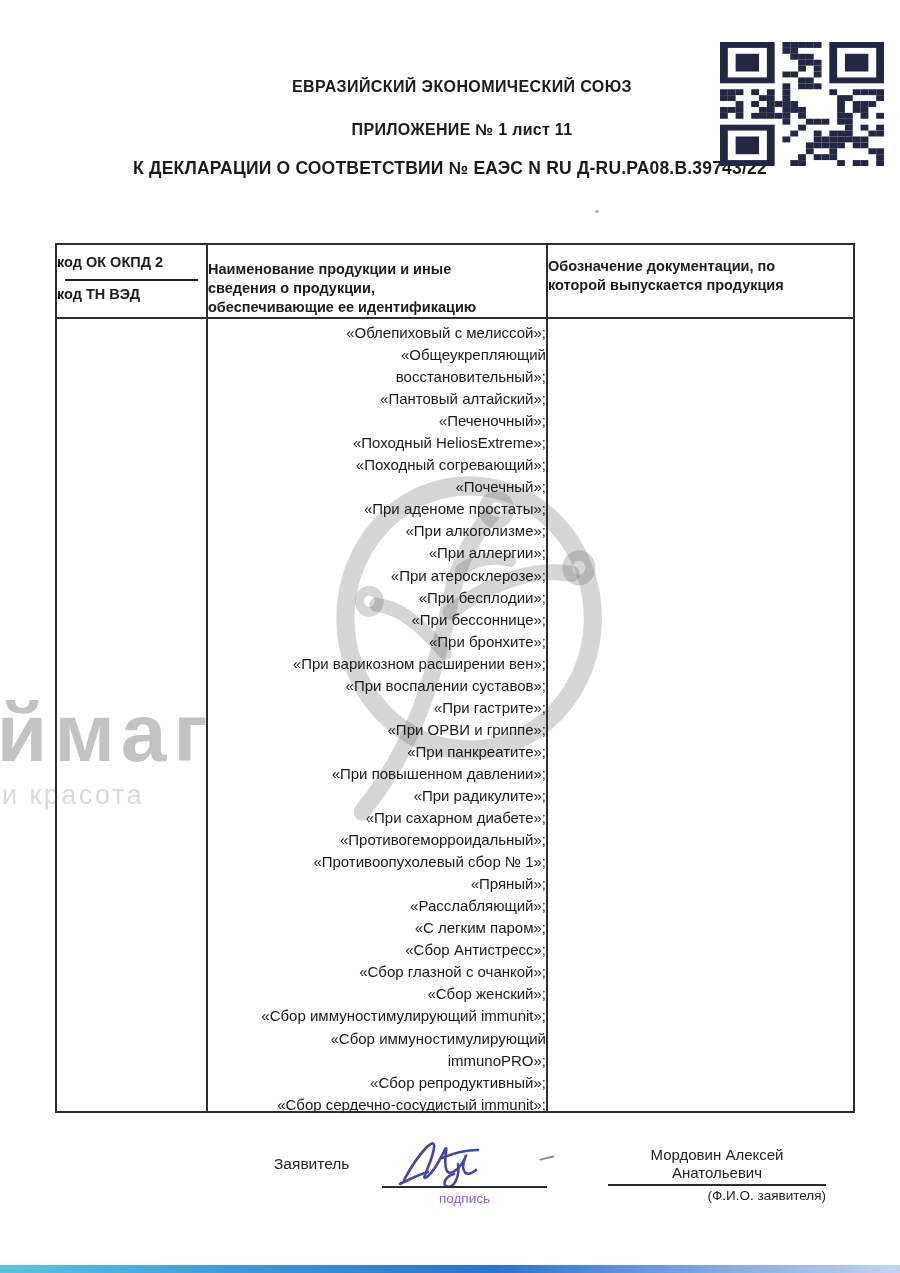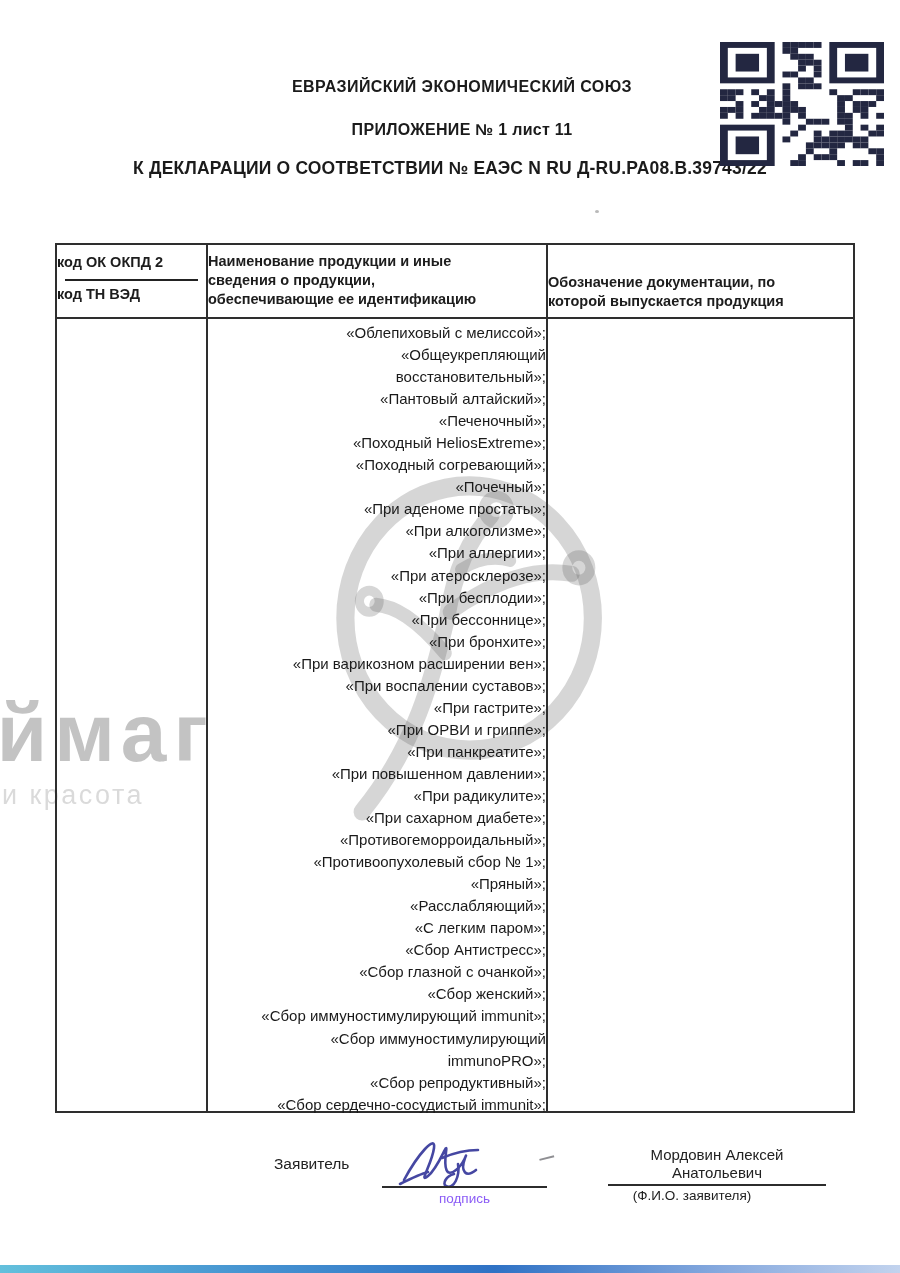--- a/index.html
+++ b/index.html
@@ -41,42 +41,42 @@
     border:2px solid #2e2e2e; z-index:1;
   }
   .vline { position:absolute; top:0; bottom:0; width:2px; background:#2e2e2e; }
   .v1 { left:149px; } .v2 { left:489px; }
   .hline { position:absolute; left:0; right:0; top:72px; height:2px; background:#2e2e2e; }
   .th { position:absolute; top:0; height:72px; font-weight:bold; font-size:14.5px;
         line-height:19px; }
   .th-c1 { left:0; width:149px; padding-top:8px; box-sizing:border-box; }
   .c1-div { position:absolute; left:8px; right:8px; top:34px; height:2px; background:#222; }
   .c1-bot { position:absolute; left:0; right:0; top:40px; }
-  .th-c2 { left:151px; width:386px; padding-top:7px; box-sizing:border-box; white-space:pre-line; }
-  .th-c3 { left:491px; width:305px; padding-top:28px; box-sizing:border-box; white-space:pre-line; }
+  .th-c2 { left:151px; width:386px; padding-top:15px; box-sizing:border-box; white-space:pre-line; }
+  .th-c3 { left:491px; width:305px; padding-top:12px; box-sizing:border-box; white-space:pre-line; }
 
   .plist {
     position:absolute; left:151px; top:74px; width:338px;
     padding:3px 0 0 13px; box-sizing:border-box;
     font-size:15px; color:#1a1a1a;text-align:right;
   }
   .pline { height:22.05px; line-height:22.05px; white-space:nowrap; }
   .pline.cont { margin-left:-8px; }
 
   
   .applicant { left:255px; top:1155px; font-size:15.5px; color:#222;margin-left:19px; }
   .sig-line { left:382px; top:1186px; width:165px; height:2px; background:#2c2c2c; }
   .sig-cap  { left:382px; top:1191px; width:165px; text-align:center; font-size:13.5px; color:#8b5cf6; }
   #sig-svg  { left:398px; top:1128px; width:125px; height:64px; }
   .sig-tick { left:540px; top:1157px; width:15px; height:6px;
               border-top:2.5px solid #8f8f93; transform:rotate(-14deg); }
   .fio { left:608px; top:1146px; width:218px; text-align:center;
          font-size:15px; line-height:18px; color:#222; white-space:pre-line; }
   .fio-line { left:608px; top:1184px; width:218px; height:2px; background:#2c2c2c; }
-  .fio-cap  { left:583px; top:1188px; width:218px; text-align:center; font-size:13.5px; color:#222; }
+  .fio-cap  { left:608px; top:1188px; width:218px; text-align:right; font-size:13.5px; color:#222; }
 
   
   .dot { left:595px; top:210px; width:4px; height:3px; border-radius:50%; background:#b9b9b9; }
   .bottom-bar {
     left:0; right:0; bottom:0; height:8px;
     background:linear-gradient(90deg,#63c0dc 0%,#4490d0 30%,#2f72c5 55%,#86a9de 80%,#c2d3ee 100%);
   }
 </style>
 </head>
 <body>

